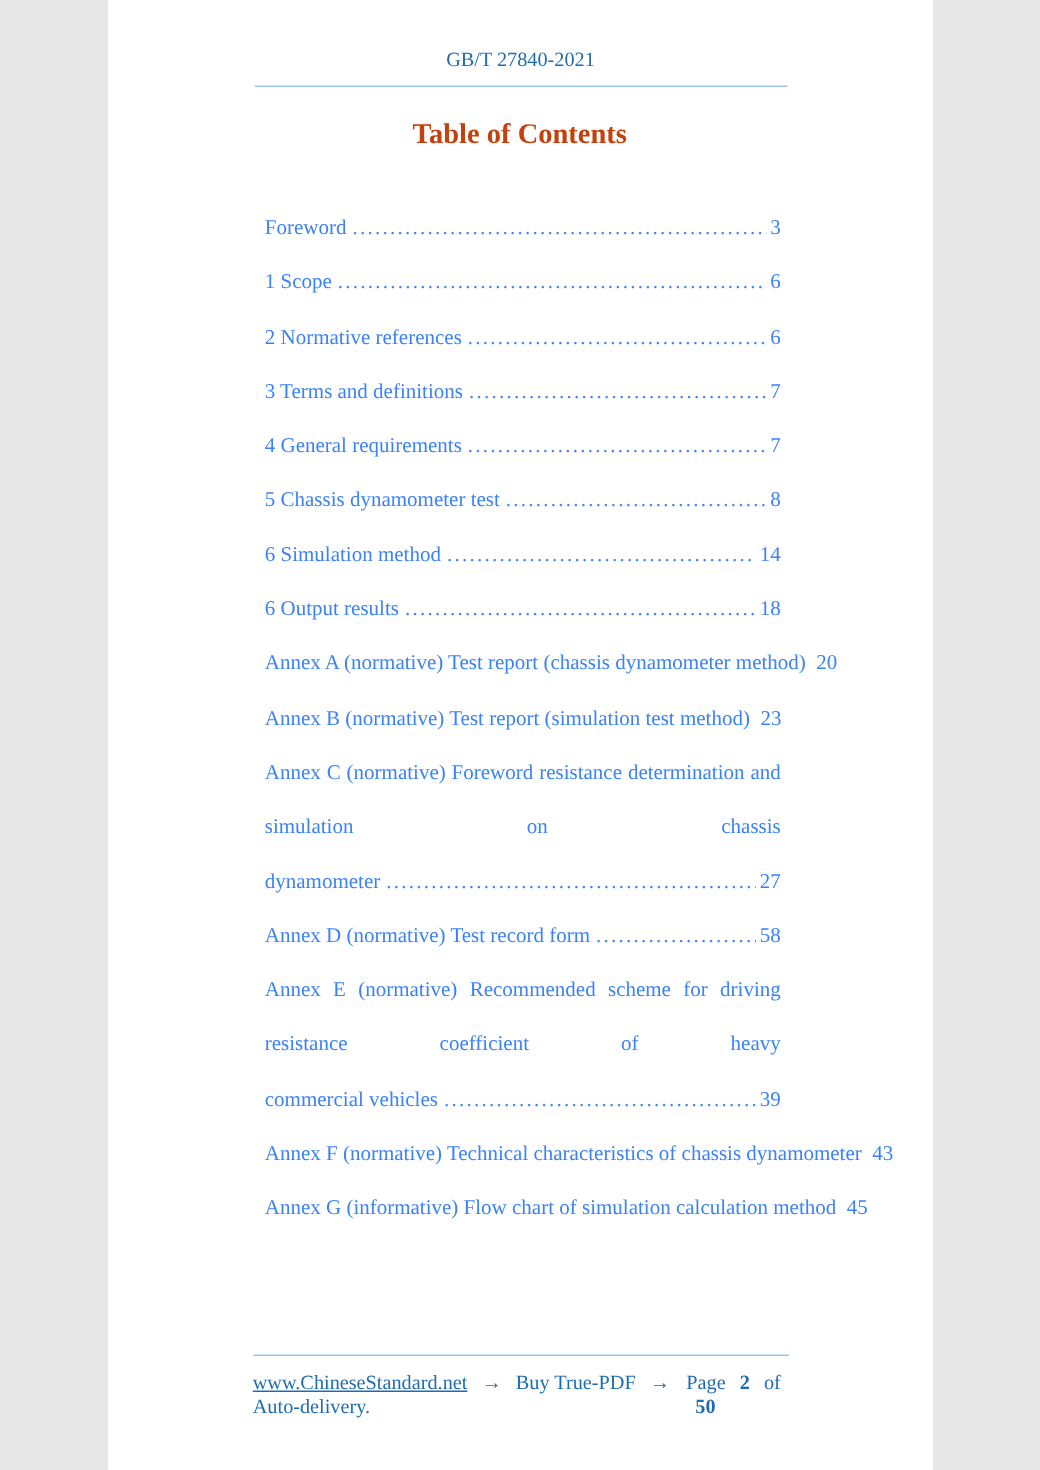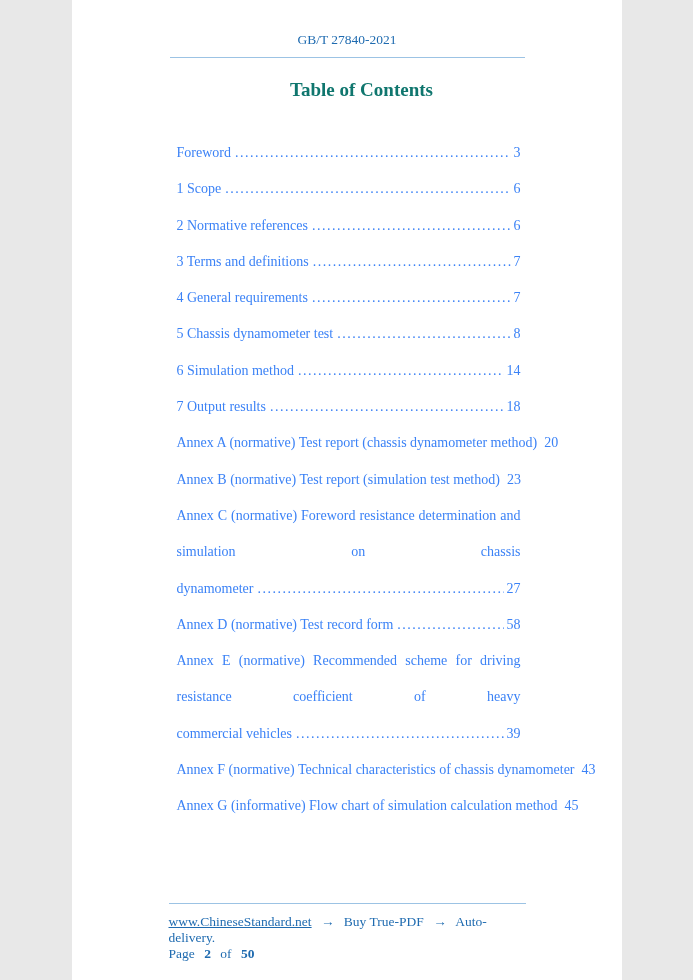--- a/index.html
+++ b/index.html
@@ -22,26 +22,26 @@
     text-align: center;
     font-size: 13.5px;
     color: #1f6bb0;
     padding-bottom: 9px;
     border-bottom: 1px solid #9cc3e4;
   }
   
   .doc-title {
     position: absolute;
     top: 79px;
-    left: 15px;
+    left: 0;
     width: 100%;
     text-align: center;
     font-size: 19px;
     font-weight: bold;
-    color: #0f766e;
+    color: #c2410c;
   }
   
   .toc {
     position: absolute;
     top: 135px;
     left: 105px;
     right: 101px;
     font-size: 14px;
     color: #3b82f6;
   }
@@ -75,21 +75,20 @@
     top: 903px;
     left: 97px;
     right: 96px;
     border-top: 1px solid #9cc3e4;
     padding-top: 10px;
     display: flex;
     justify-content: space-between;
     align-items: baseline;
     font-size: 13.5px;
     color: #1f6bb0;
-    flex-direction: column;
   }
   .footer a, .footer .link {
     color: #1f6bb0;
     text-decoration: underline;
     cursor: pointer;
   }
   .footer .seg { margin-right: 6px; }
   .footer .pg { margin-left: 6px; }
   .footer .bold { font-weight: bold; }
 </style>
@@ -142,21 +141,21 @@
       <span class="toc-page">8</span>
     </div>
 
     <div class="toc-row">
       <span class="toc-label">6 Simulation method</span>
       <span class="toc-dots"></span>
       <span class="toc-page">14</span>
     </div>
 
     <div class="toc-row">
-      <span class="toc-label">7 Output results</span>
+      <span class="toc-label">6 Output results</span>
       <span class="toc-dots"></span>
       <span class="toc-page">18</span>
     </div>
 
     <div class="toc-row">
       <span class="toc-label">Annex A (normative) Test report (chassis dynamometer method)</span>
       <span class="toc-dots"></span>
       <span class="toc-page">20</span>
     </div>
 

